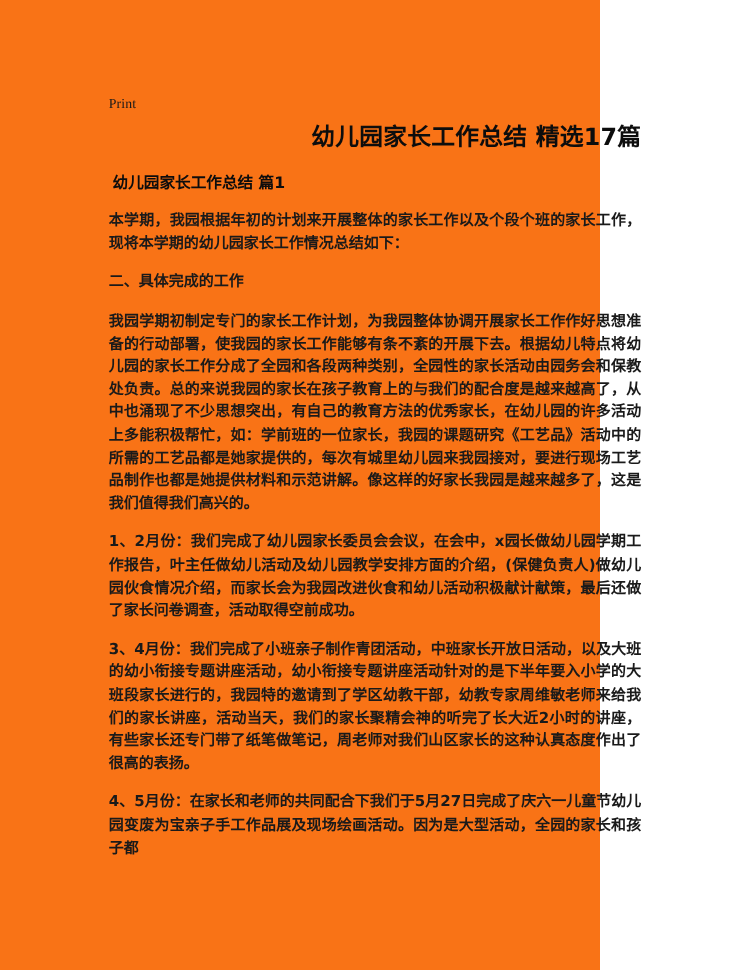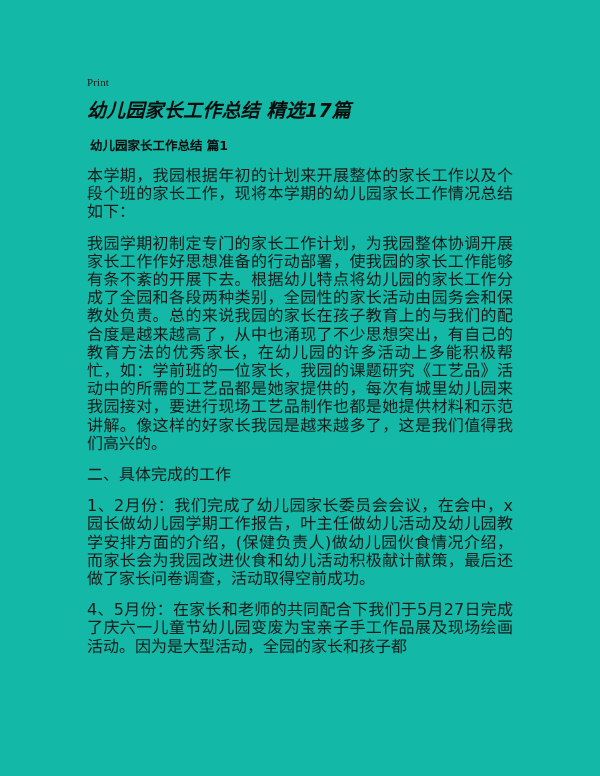--- a/index.html
+++ b/index.html
@@ -12,23 +12,23 @@
     width: 600px;
     height: 776px;
     overflow: hidden;
     font-family: "DejaVu Sans", "Liberation Sans", sans-serif;
     color: #1a1a1a;
     -webkit-font-smoothing: antialiased;
   }
 
   .page {
     position: relative;
-    width: 600px;
+    width: 480px;
     height: 776px;
-    background: #14b8a6;
+    background: #f97316;
     box-sizing: border-box;
     padding-left: 40px;
   }
 
   .print-bar {
     position: absolute;
     left: 87px;
     top: 71px;
     height: 14px;
   }
@@ -50,50 +50,50 @@
     top: 96px;
     width: 426px;
   }
 
   .doc-title {
     margin: 0 0 0 0;
     padding: 0;
     font-size: 19px;
     line-height: 28px;
     font-weight: bold;
-    text-align: left;
+    text-align: right;
     color: #0d0d0d;
     letter-spacing: 0.2px;
-    font-style: italic;
   }
 
   .doc-subtitle {
     margin: 16px 0 0 0;
     font-size: 12px;
     line-height: 18px;
     font-weight: normal;
     color: #1a1a1a;
   }
 
   .section-heading {
     margin: 13px 0 0 3px;
     font-size: 12.5px;
     line-height: 18px;
     font-weight: bold;
     color: #0d0d0d;
   }
 
   p.para {
     margin: 13px 0 0 0;
-    font-size: 16px;
+    font-size: 12px;
     line-height: 18.2px;
     color: #1a1a1a;
     text-align: justify;
     text-justify: inter-ideograph;
     word-break: break-all;
+    font-weight: bold;
   }
 
   p.para.subhead {
     text-align: left;
   }
 
   
   p.para.first-body {
     margin-top: 12px;
   }
@@ -110,24 +110,25 @@
   <div class="content">
 
     <h1 class="doc-title">幼儿园家长工作总结 精选17篇</h1>
 
 
     <div class="section-heading">幼儿园家长工作总结 篇1</div>
 
     <p class="para first-body">本学期，我园根据年初的计划来开展整体的家长工作以及个段个班的家长工作，现将本学期的幼儿园家长工作情况总结如下：</p>
 
 
+    <p class="para subhead">二、具体完成的工作</p>
+
     <p class="para">我园学期初制定专门的家长工作计划，为我园整体协调开展家长工作作好思想准备的行动部署，使我园的家长工作能够有条不紊的开展下去。根据幼儿特点将幼儿园的家长工作分成了全园和各段两种类别，全园性的家长活动由园务会和保教处负责。总的来说我园的家长在孩子教育上的与我们的配合度是越来越高了，从中也涌现了不少思想突出，有自己的教育方法的优秀家长，在幼儿园的许多活动上多能积极帮忙，如：学前班的一位家长，我园的课题研究《工艺品》活动中的所需的工艺品都是她家提供的，每次有城里幼儿园来我园接对，要进行现场工艺品制作也都是她提供材料和示范讲解。像这样的好家长我园是越来越多了，这是我们值得我们高兴的。</p>
-
-    <p class="para subhead">二、具体完成的工作</p>
 
     <p class="para">1、2月份：我们完成了幼儿园家长委员会会议，在会中，x园长做幼儿园学期工作报告，叶主任做幼儿活动及幼儿园教学安排方面的介绍，(保健负责人)做幼儿园伙食情况介绍，而家长会为我园改进伙食和幼儿活动积极献计献策，最后还做了家长问卷调查，活动取得空前成功。</p>
 
 
+    <p class="para">3、4月份：我们完成了小班亲子制作青团活动，中班家长开放日活动，以及大班的幼小衔接专题讲座活动，幼小衔接专题讲座活动针对的是下半年要入小学的大班段家长进行的，我园特的邀请到了学区幼教干部，幼教专家周维敏老师来给我们的家长讲座，活动当天，我们的家长聚精会神的听完了长大近2小时的讲座，有些家长还专门带了纸笔做笔记，周老师对我们山区家长的这种认真态度作出了很高的表扬。</p>
 
     <p class="para">4、5月份：在家长和老师的共同配合下我们于5月27日完成了庆六一儿童节幼儿园变废为宝亲子手工作品展及现场绘画活动。因为是大型活动，全园的家长和孩子都</p>
 
   </div>
 </div>
 
 </body></html>

